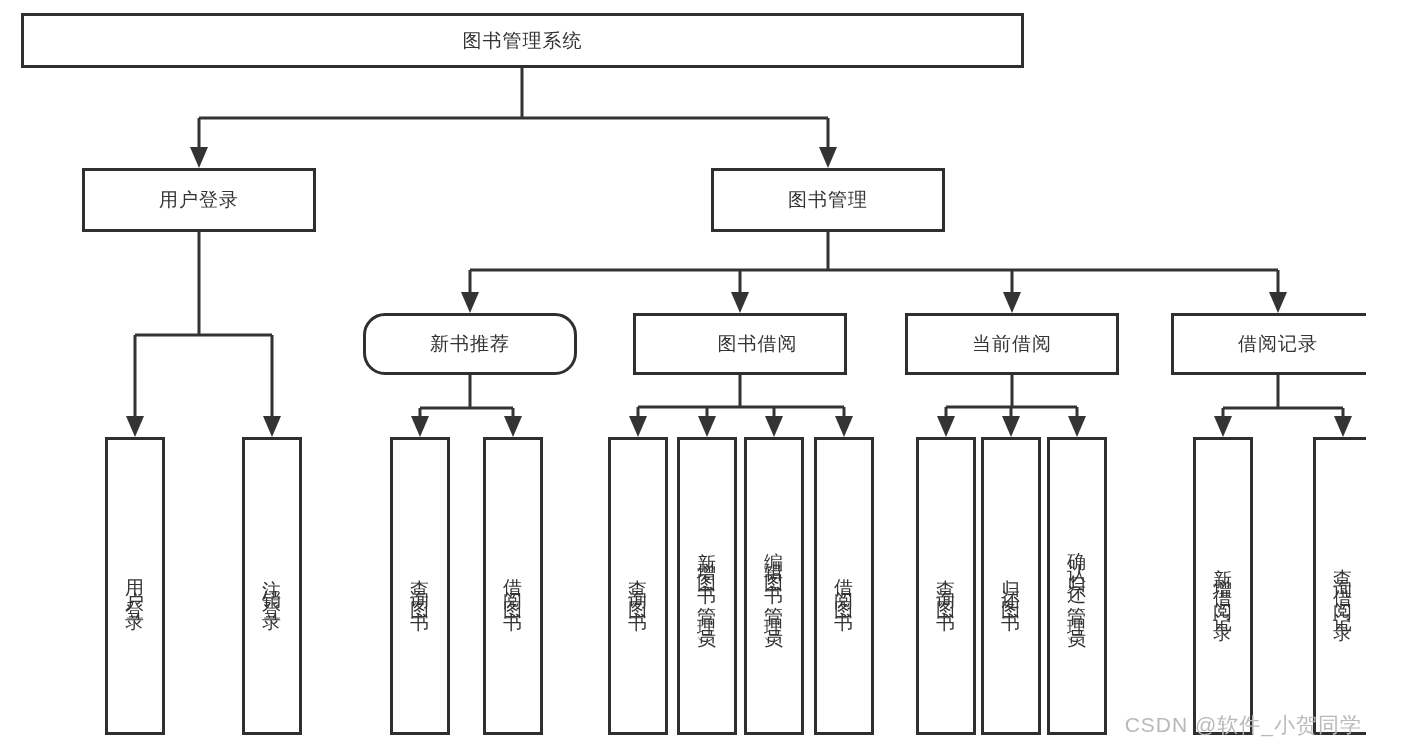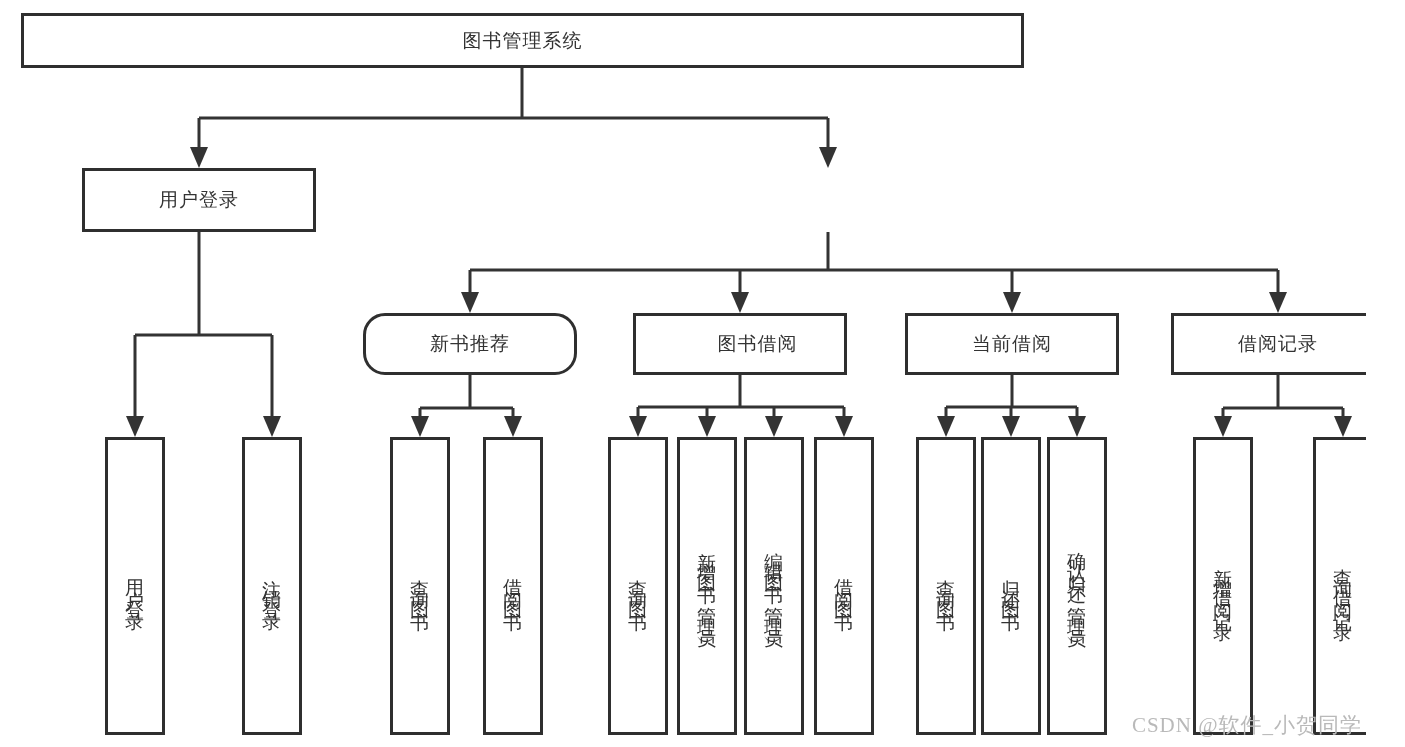--- a/index.html
+++ b/index.html
@@ -56,21 +56,20 @@
   .n-l40 { left: 1193px; } .n-l41 { left: 1313px; }
   #watermark {
     position: absolute;
     right: 4px;
     top: 711px;
     font-size: 21px;
     color: #b9b9b9;
     letter-spacing: 1px;
     z-index: 3;
     white-space: nowrap;
-    font-family: Liberation Serif, serif;
   }
 </style>
 </head>
 <body>
 
 <div id="canvas">
 
   <svg id="wires" viewBox="0 0 1405 747" xmlns="http://www.w3.org/2000/svg">
     <g stroke="#333333" stroke-width="3" fill="none">
 
@@ -110,20 +109,23 @@
       <polygon points="1334,416 1352,416 1343,437"></polygon>
     </g>
   </svg>
 
   <div class="node h n-root">
     <span>图书管理系统</span>
   </div>
 
   <div class="node h n-login">
     <span>用户登录</span>
+  </div>
+  <div class="node h n-mgmt">
+    <span>图书管理</span>
   </div>
 
   <div class="node h n-g0">
     <span>新书推荐</span>
   </div>
   <div class="node h n-g1">
     <span>图书借阅</span>
   </div>
   <div class="node h n-g2">
     <span>当前借阅</span>

